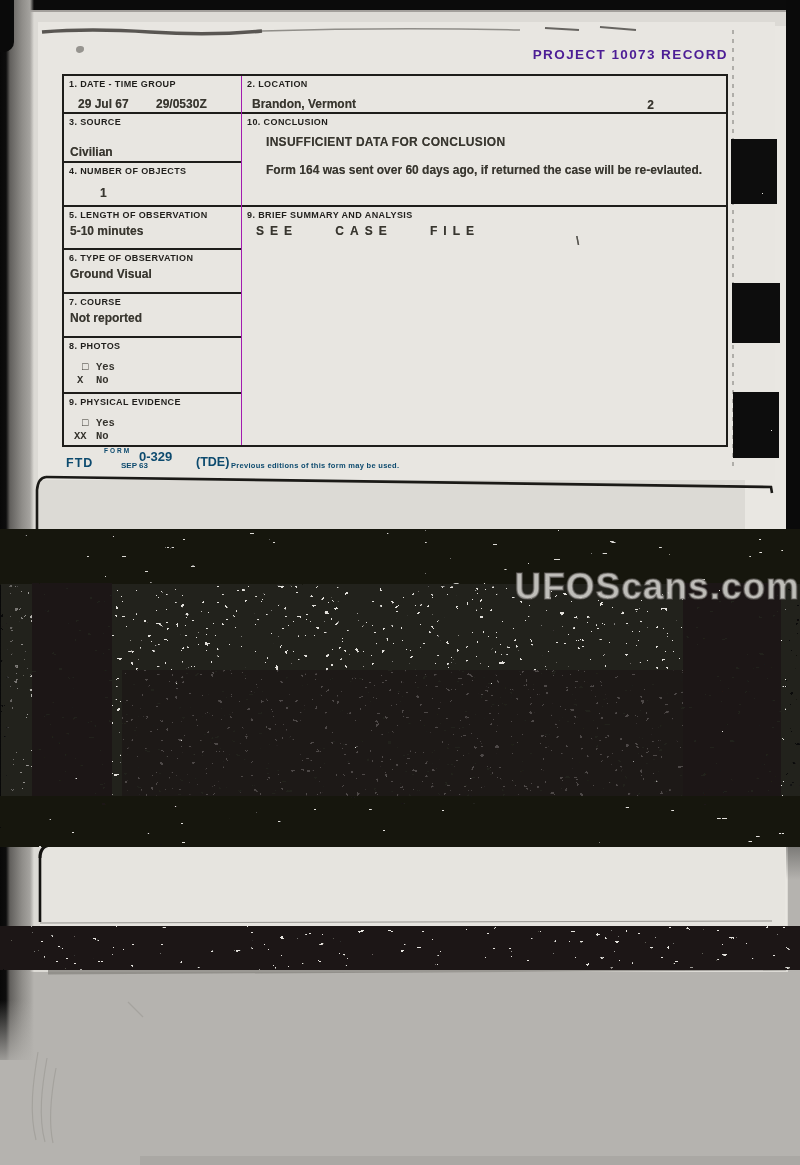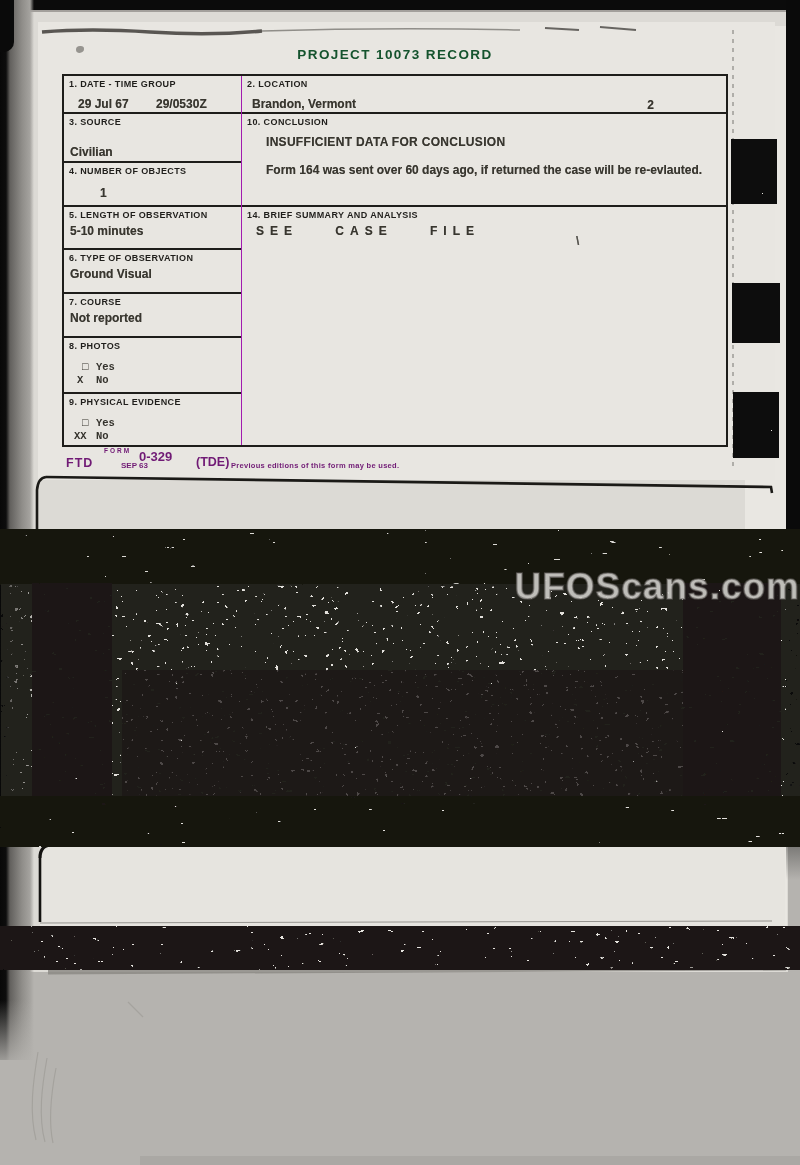--- a/index.html
+++ b/index.html
@@ -21,39 +21,39 @@
 
   
   .paper{position:absolute;left:30px;top:12px;width:758px;height:960px;background:#dcdad5;z-index:1;}
   .paper-right-strip{position:absolute;left:745px;top:26px;width:42px;height:930px;background:#e9e7e2;z-index:1;}
   .sheet-top{position:absolute;left:38px;top:22px;width:737px;height:458px;background:#e8e6e1;z-index:2;}
   .sheet-mid{position:absolute;left:36px;top:583px;width:741px;height:262px;background:#e3e1dc;z-index:2;}
   .sheet-bot{position:absolute;left:40px;top:845px;width:745px;height:123px;background:#e6e4df;z-index:2;}
 
   
   .card{position:absolute;left:0;top:0;width:800px;height:500px;z-index:4;color:#26241f;}
-  .title{position:absolute;left:62px;top:47px;width:666px;text-align:center;
-         font-weight:bold;font-size:13.5px;letter-spacing:1.4px;color:#14532d;}
+  .title{position:absolute;left:62px;top:47px;width:666px;text-align:right;
+         font-weight:bold;font-size:13.5px;letter-spacing:1.4px;color:#4c1d95;}
   .smudge4{position:absolute;left:76px;top:46px;width:8px;height:7px;background:#8d8b86;border-radius:50% 40% 55% 45%;opacity:.9;}
 
   .tbl{position:absolute;left:62px;top:74px;width:666px;height:373px;
        border:2px solid #1e1d1a;display:flex;box-sizing:border-box;}
   .colL{width:178px;border-right:1px solid #a21caf;box-sizing:border-box;display:flex;flex-direction:column;}
   .colR{flex:1;display:flex;flex-direction:column;}
   .cell{position:relative;border-bottom:2px solid #1e1d1a;box-sizing:border-box;}
   .cell.last{border-bottom:none;flex:1;}
   .lbl{position:absolute;top:3px;left:5px;font-weight:bold;font-size:9px;letter-spacing:.4px;color:#1f1e1b;white-space:nowrap;}
   .val{position:absolute;font-family:Liberation Sans, sans-serif;font-weight:bold;
        font-size:12px;color:#38362f;white-space:pre;text-shadow:0 0 .5px rgba(50,48,40,.55);}
   .caps{letter-spacing:.3px;}
   .chk{position:absolute;font-family:"Liberation Mono",monospace;font-weight:bold;font-size:10.5px;color:#34322c;line-height:13px;}
   .chk .mk{display:inline-block;min-width:14px;}
   .note-wrap{width:478px;white-space:normal;line-height:1.5;}
 
-  .foot{position:absolute;font-weight:bold;color:#701a75;white-space:nowrap;}
+  .foot{position:absolute;font-weight:bold;color:#0c4a6e;white-space:nowrap;}
   .f-form{left:104px;top:447px;font-size:6.5px;letter-spacing:2px;}
   .f-ftd{left:66px;top:456px;font-size:12.5px;letter-spacing:1px;}
   .f-sep{left:97px;top:461px;font-size:8px;margin-left:24px;}
   .f-num{left:139px;top:449px;font-size:13px;}
   .f-tde{left:196px;top:455px;font-size:12.5px;}
   .f-note{left:231px;top:461px;font-size:7.5px;letter-spacing:.3px;}
 
   
   .overlay{position:absolute;left:0;top:0;z-index:5;pointer-events:none;}
 
@@ -148,21 +148,21 @@
           <span class="val" style="right:72px;bottom:0px">2</span>
         </div>
 
         <div class="cell" style="height:93px">
           <span class="lbl">10. CONCLUSION</span>
           <span class="val caps" style="left:24px;top:21px">INSUFFICIENT DATA FOR CONCLUSION</span>
           <span class="val note-wrap" style="left:24px;top:47px">Form 164 was sent over 60 days ago, if returned the case will be re-evlauted.</span>
         </div>
 
         <div class="cell last">
-          <span class="lbl">14. BRIEF SUMMARY AND ANALYSIS</span>
+          <span class="lbl">9. BRIEF SUMMARY AND ANALYSIS</span>
           <span class="val" style="left:14px;top:17px;letter-spacing:6px">SEE    CASE    FILE</span>
           <span class="val" style="left:334px;top:27px;color:#55534e">\</span>
         </div>
       </div>
     </div>
 
     <span class="foot f-form">FORM</span>
     <span class="foot f-ftd">FTD</span>
     <span class="foot f-sep">SEP 63</span>
     <span class="foot f-num">0-329</span>

